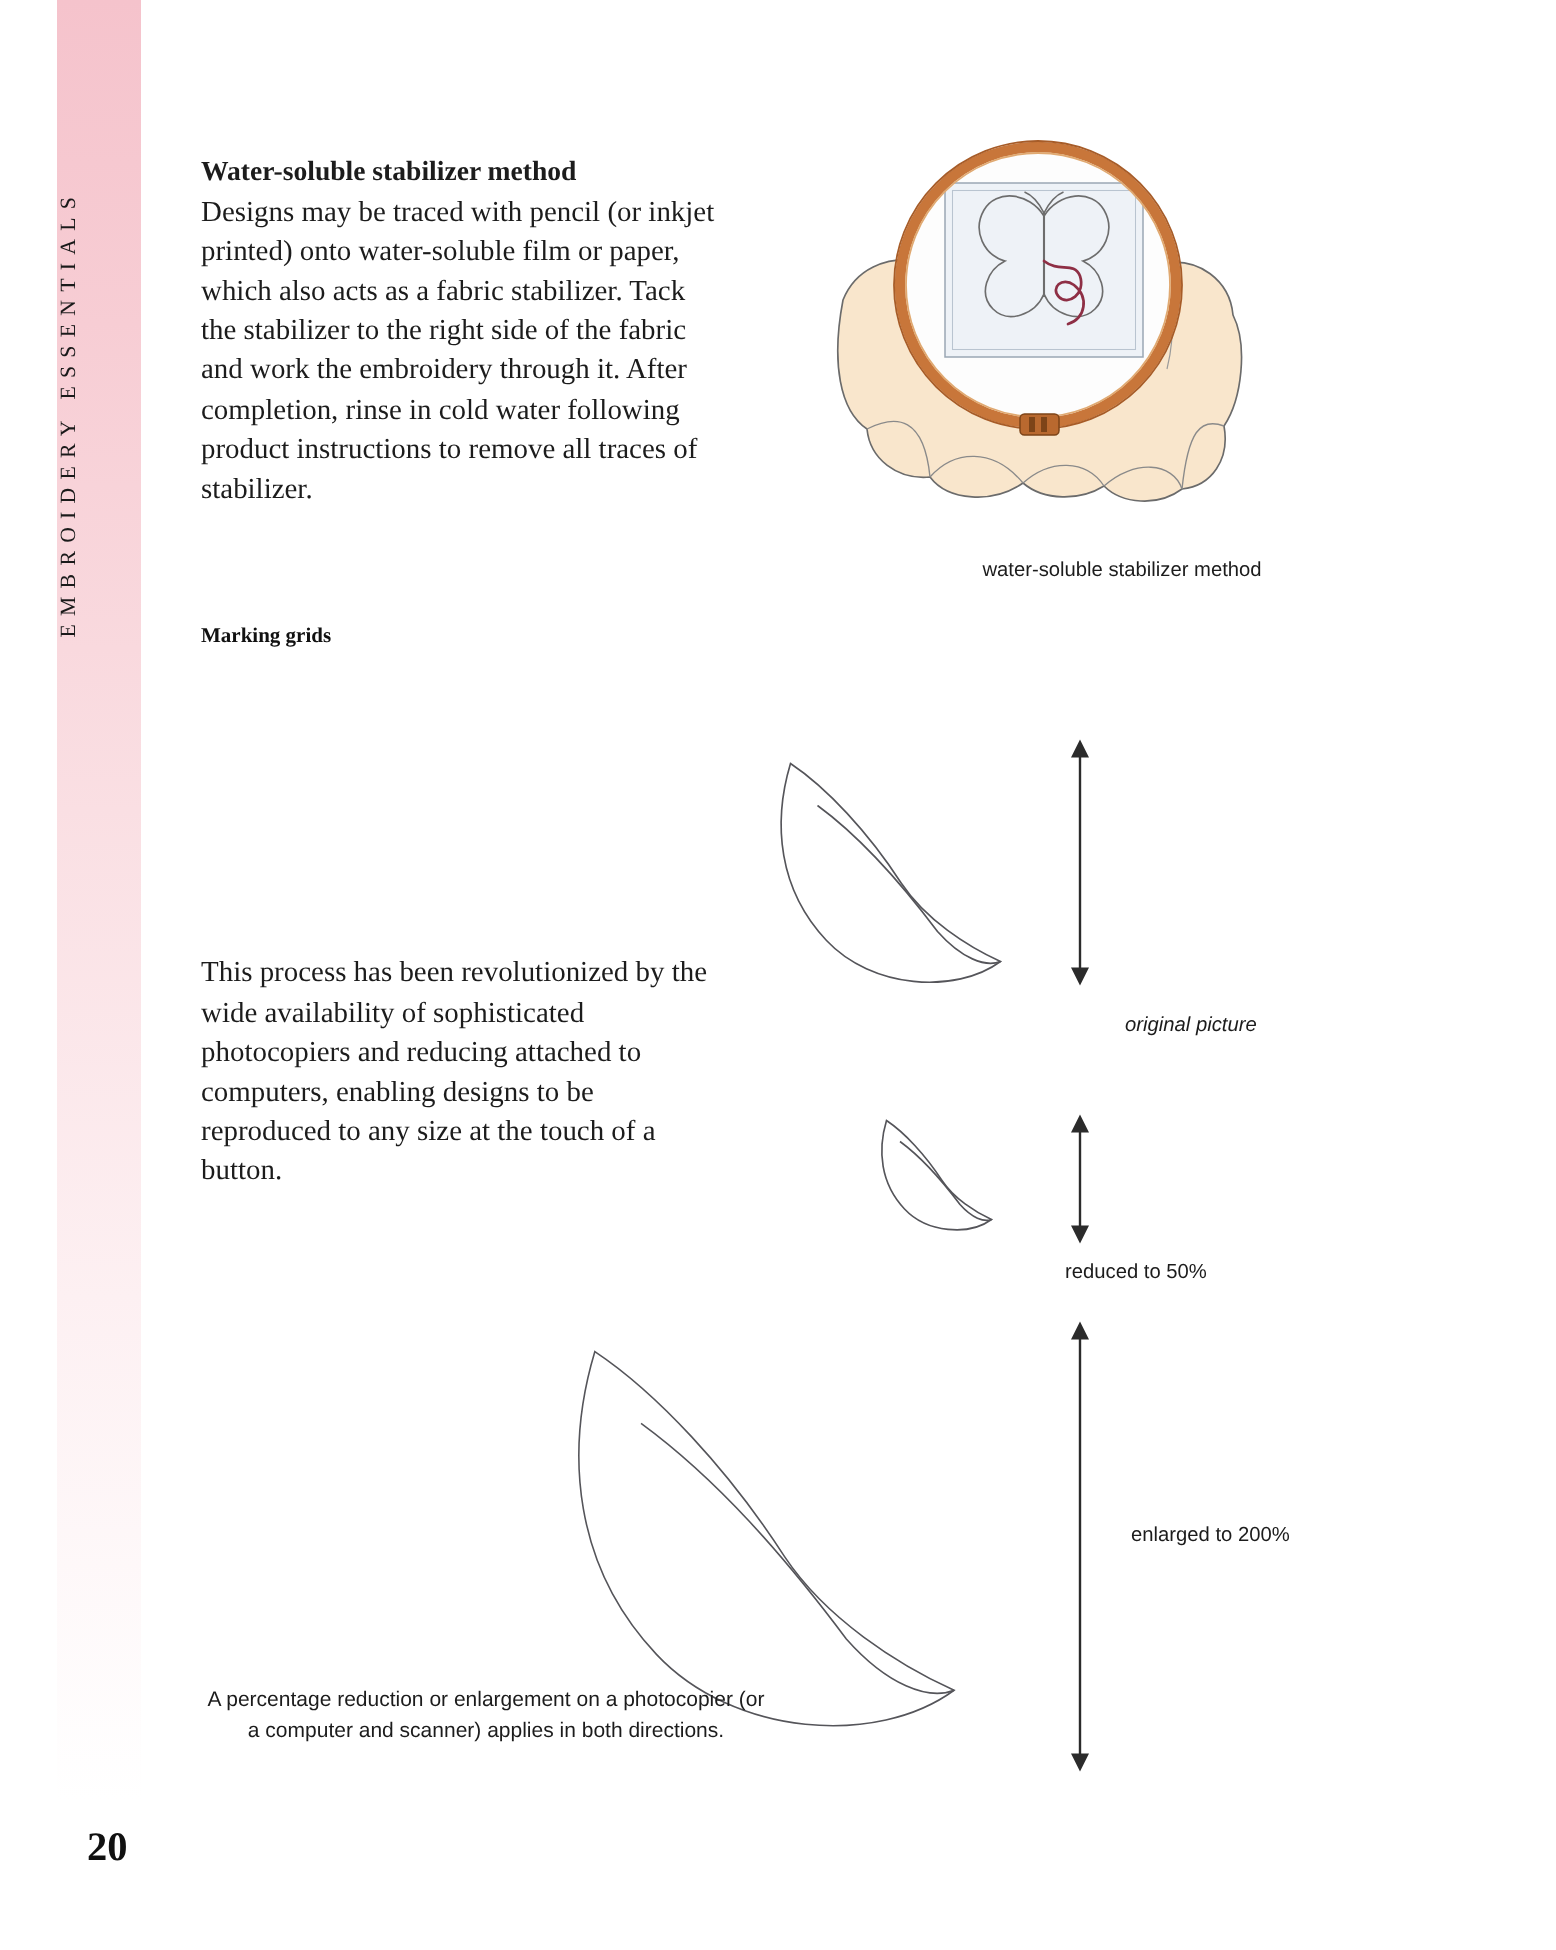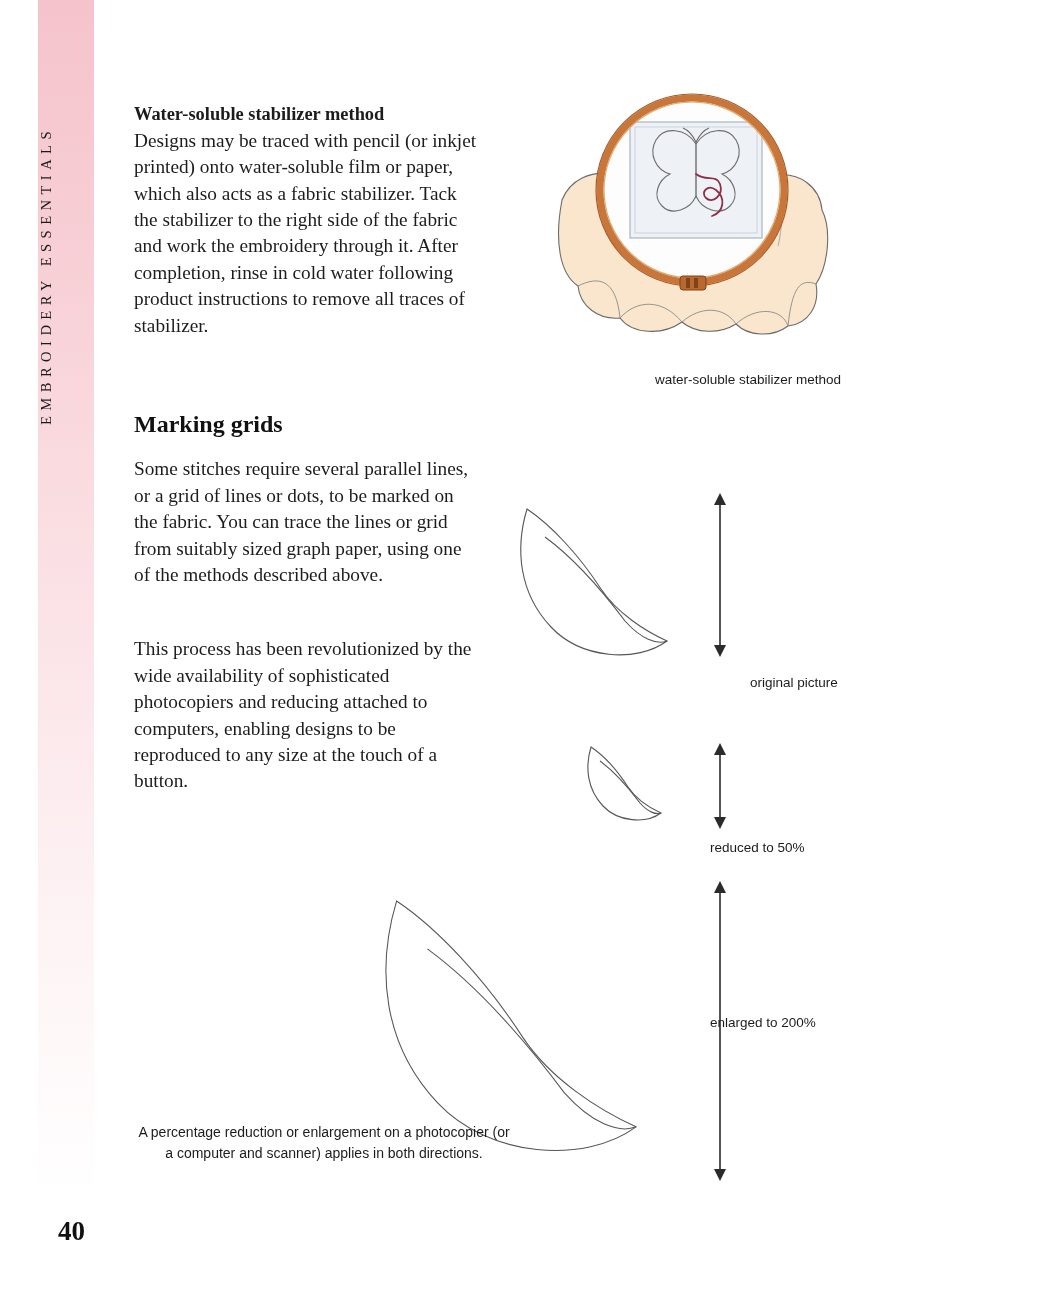--- a/index.html
+++ b/index.html
@@ -65,21 +65,21 @@
     line-height: 26.4px;
     color: #1c1c1c;
   }
   .run-head {
     font-weight: bold;
     font-size: 18.4px;
   }
   .sec-head {
     font-family: "Liberation Serif", serif;
     font-weight: bold;
-    font-size: 24px;
+    font-size: 14px;
     line-height: 25px;
     color: #111;
     margin: 0 0 3px 0;
   }
 
   #block-stabilizer { top: 82px; }
   #block-grids { top: 412px; }
   #block-enlarge { top: 617px; }
 
   
@@ -89,23 +89,23 @@
     font-size: 13.5px;
     color: #1c1c1c;
     line-height: 20px;
   }
   #caption-hoop {
     left: 598px;
     top: 370px;
     width: 300px;
     text-align: center;
   }
-  #caption-original { left: 750px; top: 673px; }
+  #caption-original { left: 750px; top: 673px; font-style: italic; }
   #caption-reduced  { left: 710px; top: 838px; }
-  #caption-enlarged { left: 710px; top: 1013px; }
+  #caption-enlarged { left: 754px; top: 1013px; }
   #caption-footnote {
     left: 134px;
     top: 1122px;
     width: 380px;
     font-size: 14px;
     line-height: 21px;
     text-align: center;
   }
 
   
@@ -115,29 +115,28 @@
   #illus-leaf-reduced { left: 580px; top: 735px; }
   #illus-leaf-enlarged { left: 355px; top: 860px; }
   #illus-arrows { left: 700px; top: 485px; }
 </style>
 </head>
 <body>
 
 <div id="side-tab"></div>
 <div id="side-tab-label">EMBROIDERY ESSENTIALS</div>
 
-<div id="page-number">40</div>
+<div id="page-number">20</div>
 
 <div class="text-col" id="block-stabilizer">
   <p class="para"><span class="run-head">Water-soluble stabilizer method</span><br><span>Designs may be traced with pencil (or inkjet printed) onto water-soluble film or paper, which also acts as a fabric stabilizer. Tack the stabilizer to the right side of the fabric and work the embroidery through it. After completion, rinse in cold water following product instructions to remove all traces of stabilizer.</span></p>
 </div>
 
 <div class="text-col" id="block-grids">
   <h2 class="sec-head">Marking grids</h2>
-  <p class="para">Some stitches require several parallel lines, or a grid of lines or dots, to be marked on the fabric. You can trace the lines or grid from suitably sized graph paper, using one of the methods described above.</p>
 </div>
 
 <div class="text-col" id="block-enlarge">
   <p class="para">This process has been revolutionized by the wide availability of sophisticated photocopiers and reducing attached to computers, enabling designs to be reproduced to any size at the touch of a button.</p>
 </div>
 
 <div class="illus" id="illus-hoop">
 <svg width="340" height="300" viewBox="0 0 340 300" xmlns="http://www.w3.org/2000/svg">
   <defs>
     <clipPath id="hoopclip">

